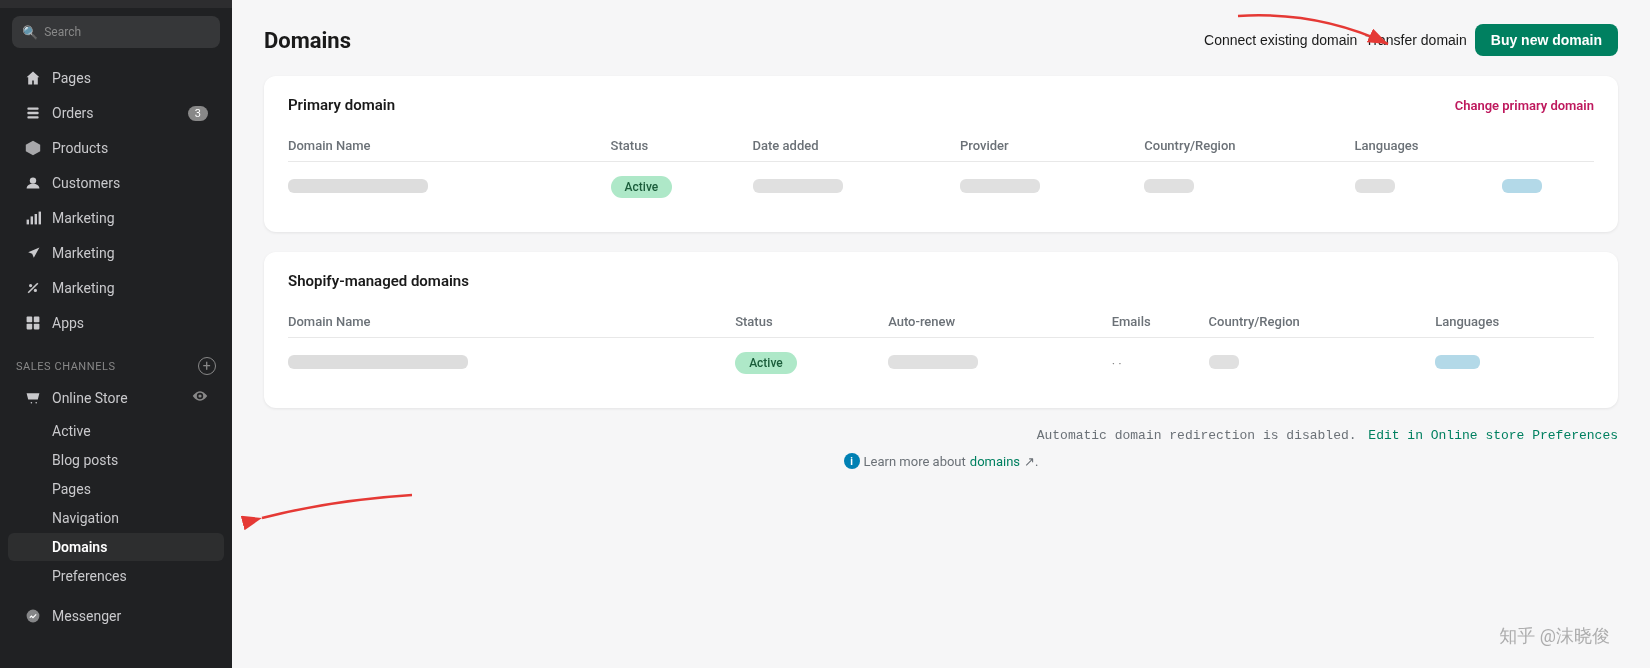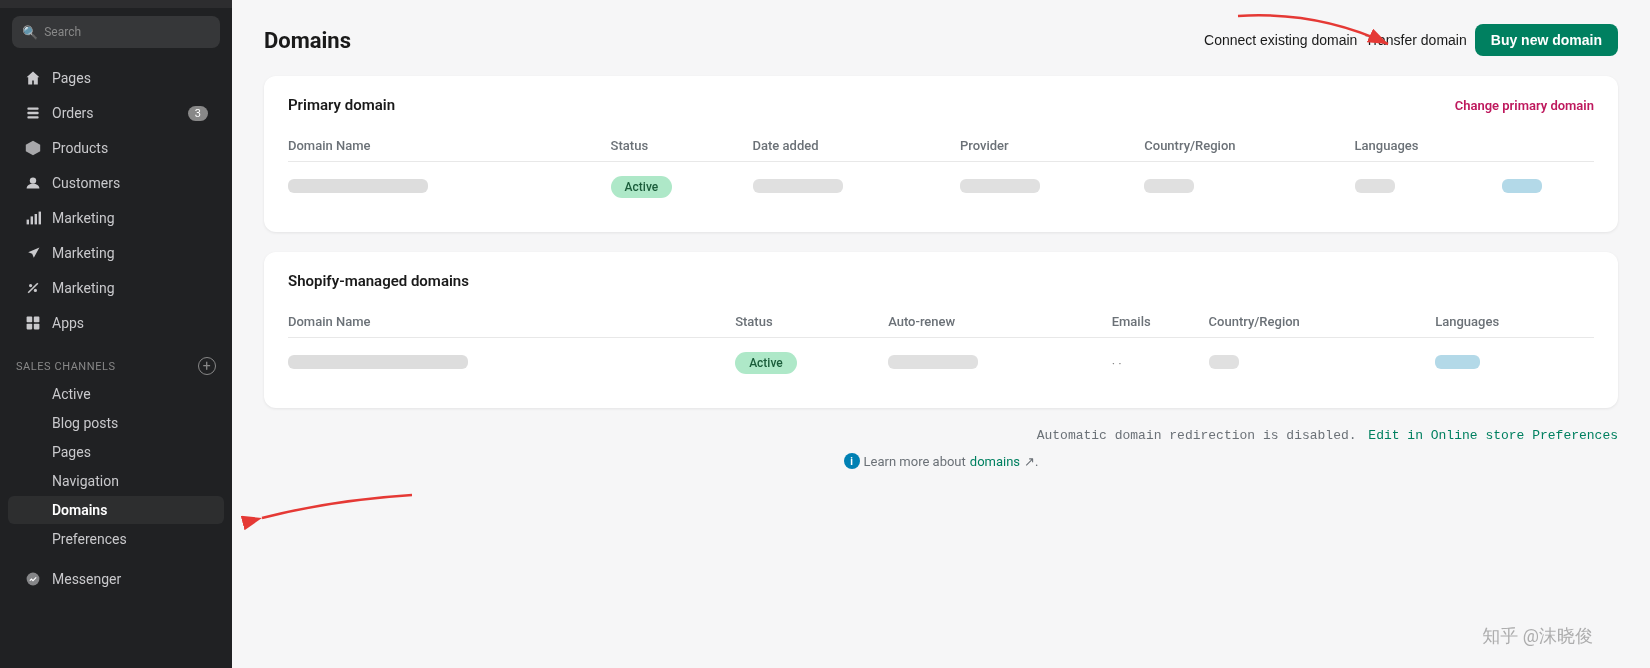--- a/index.html
+++ b/index.html
@@ -157,21 +157,21 @@
       margin-top: 8px; display: flex; align-items: center; justify-content: center; gap: 4px;
     }
     .learn-more a { color: #008060; }
     .info-icon {
       width: 16px; height: 16px; border-radius: 50%;
       background: #0080b3; color: white;
       display: inline-flex; align-items: center; justify-content: center;
       font-size: 10px; font-weight: bold;
     }
     .watermark {
-      position: absolute; bottom: 20px; right: 57px;
+      position: absolute; bottom: 20px; right: 40px;
       color: rgba(100,100,100,0.5); font-size: 18px;
       pointer-events: none;
     }
 
     
     .arrow-svg { pointer-events: none; }
 
     
     .sidebar-top-bar {
       height: 8px;
@@ -282,20 +282,35 @@
       </span>
       <span>Apps</span>
     </div>
   </div>
 
   <div class="section-label">
     <span>SALES CHANNELS</span>
     <div class="add-btn">+</div>
   </div>
 
+  <div class="online-store-row">
+    <div class="online-store-left">
+      <span class="nav-icon">
+        <svg width="16" height="16" viewBox="0 0 20 20" fill="#c9c9cc">
+            <path d="M2 4h16l-2 8H4L2 4zM7 16a1 1 0 102 0 1 1 0 00-2 0zm6 0a1 1 0 102 0 1 1 0 00-2 0z"></path>
+          </svg>
+      </span>
+      <span class="online-store-label">Online Store</span>
+    </div>
+    <span class="eye-btn">
+      <svg width="16" height="16" viewBox="0 0 20 20" fill="#888">
+          <path d="M10 4C5 4 1 10 1 10s4 6 9 6 9-6 9-6-4-6-9-6zm0 10a4 4 0 110-8 4 4 0 010 8zm0-6a2 2 0 100 4 2 2 0 000-4z"></path>
+        </svg>
+    </span>
+  </div>
 
   <div class="sub-nav">
     <div class="sub-nav-item">
       <span>Active</span>
     </div>
     <div class="sub-nav-item">
       <span>Blog posts</span>
     </div>
     <div class="sub-nav-item">
       <span>Pages</span>

